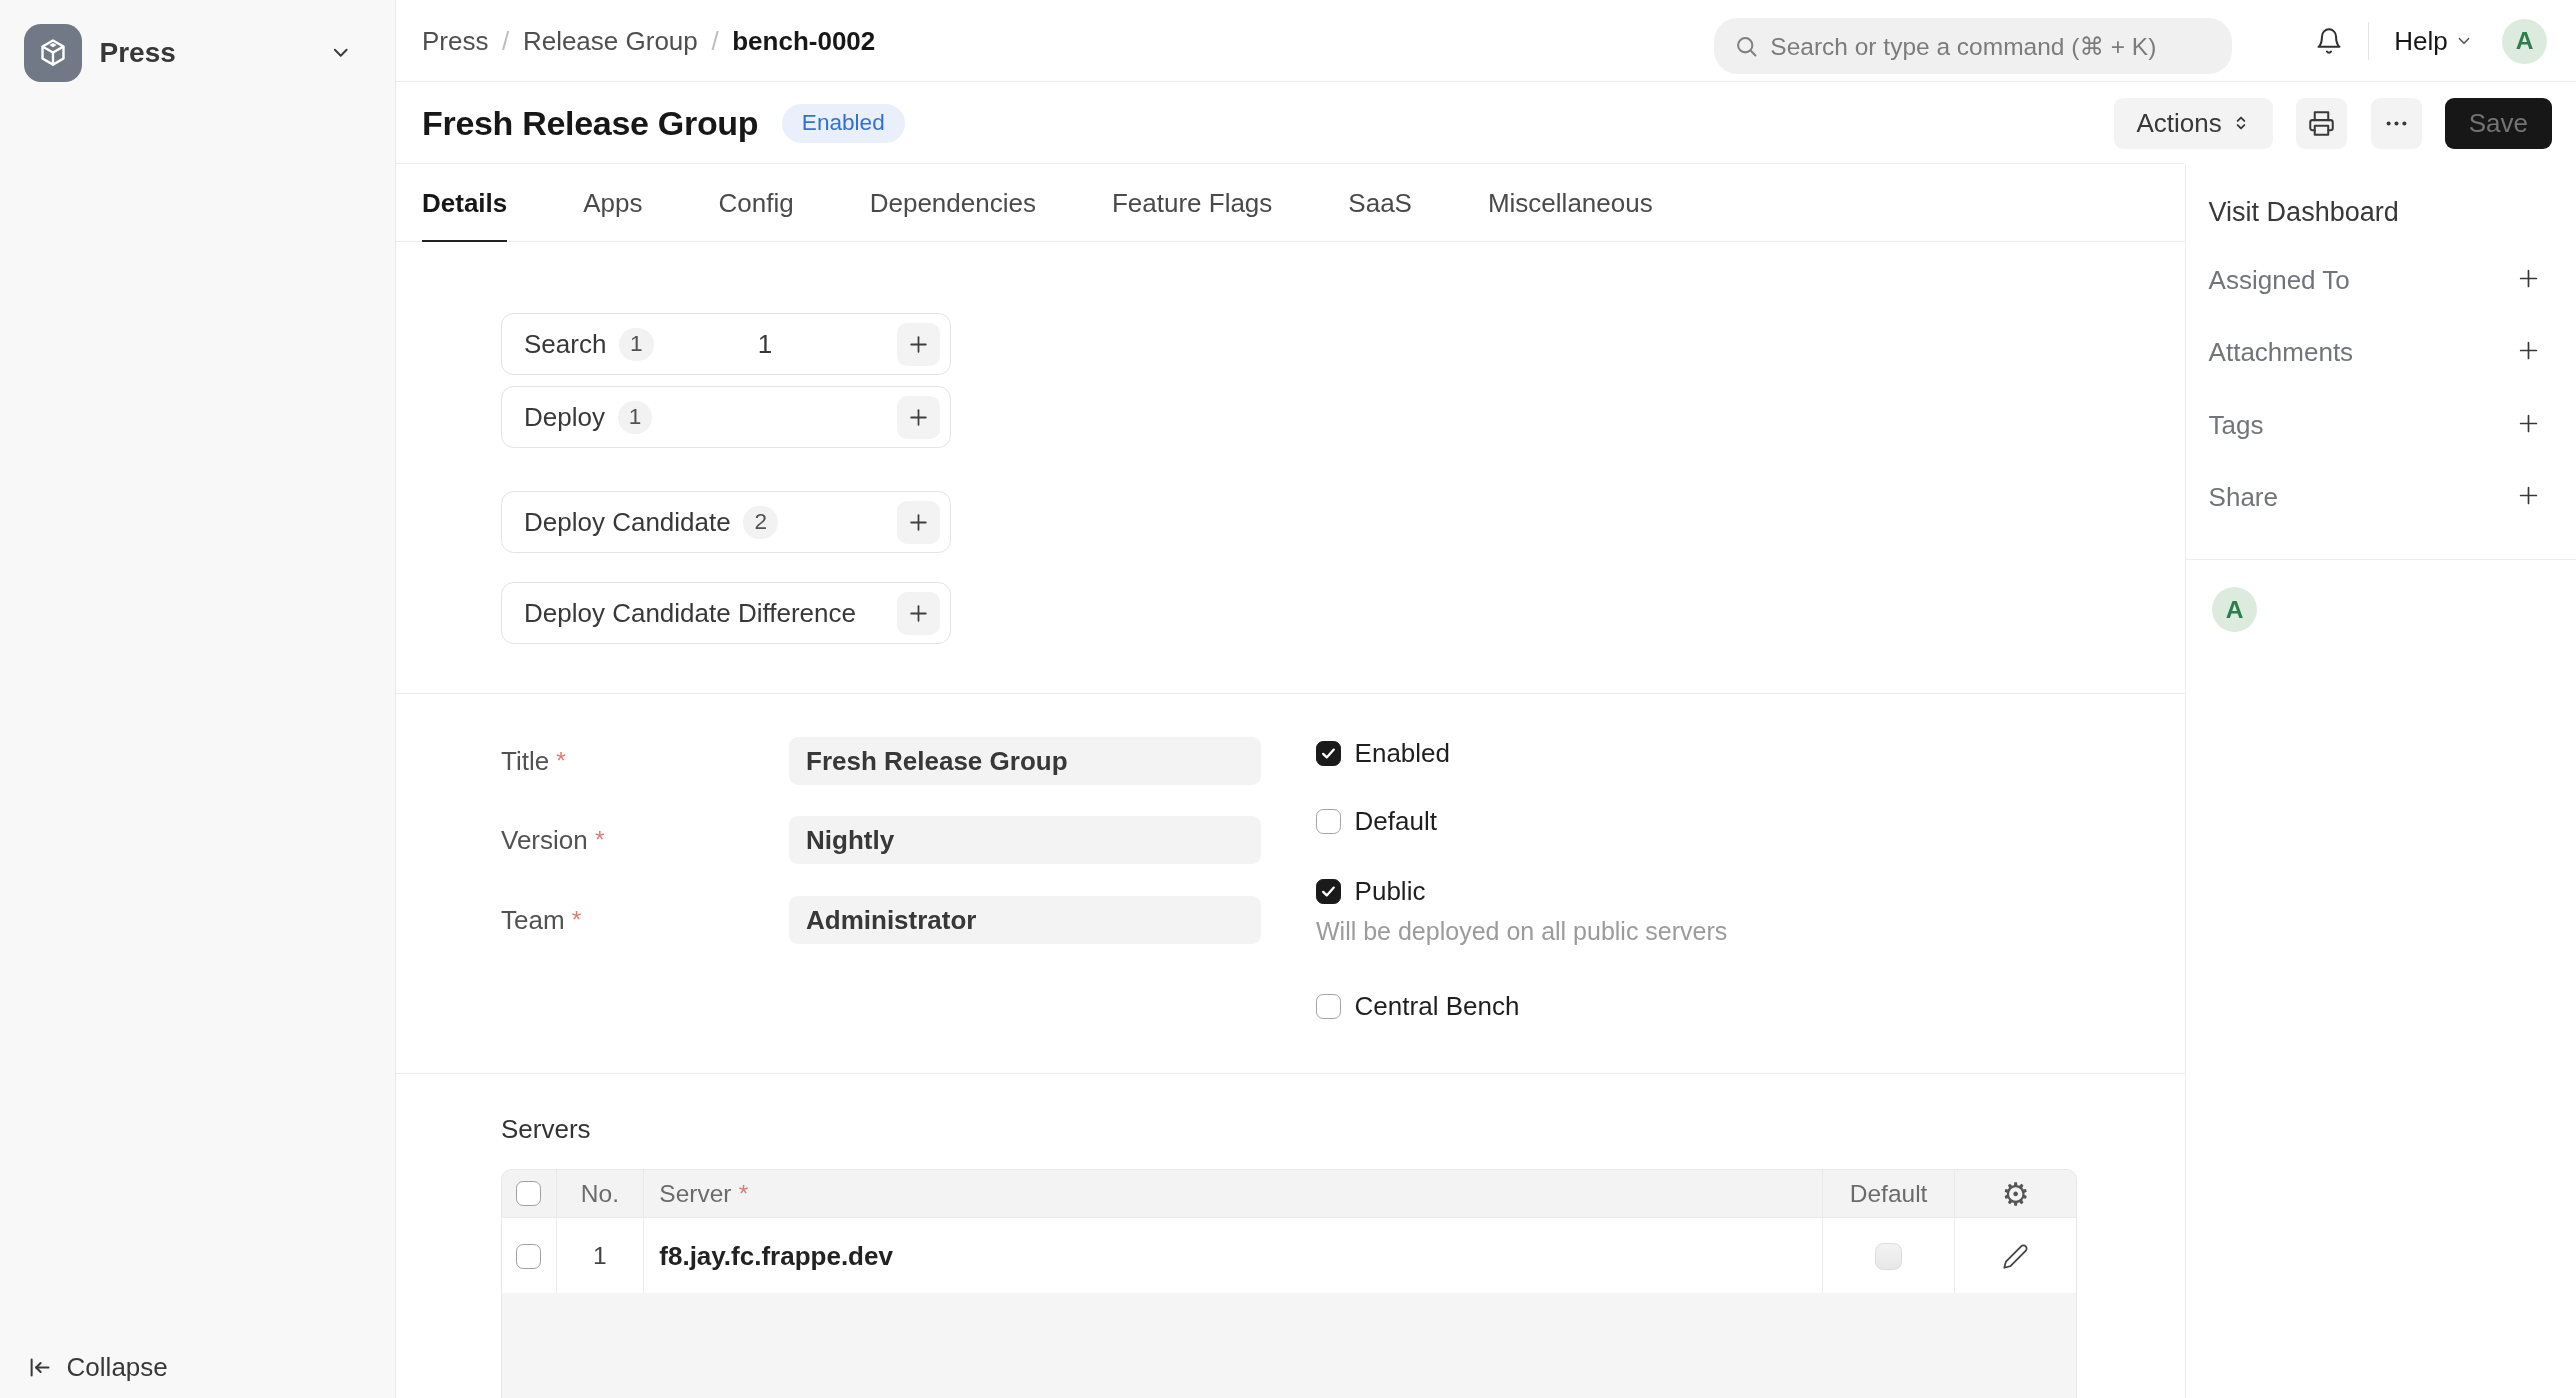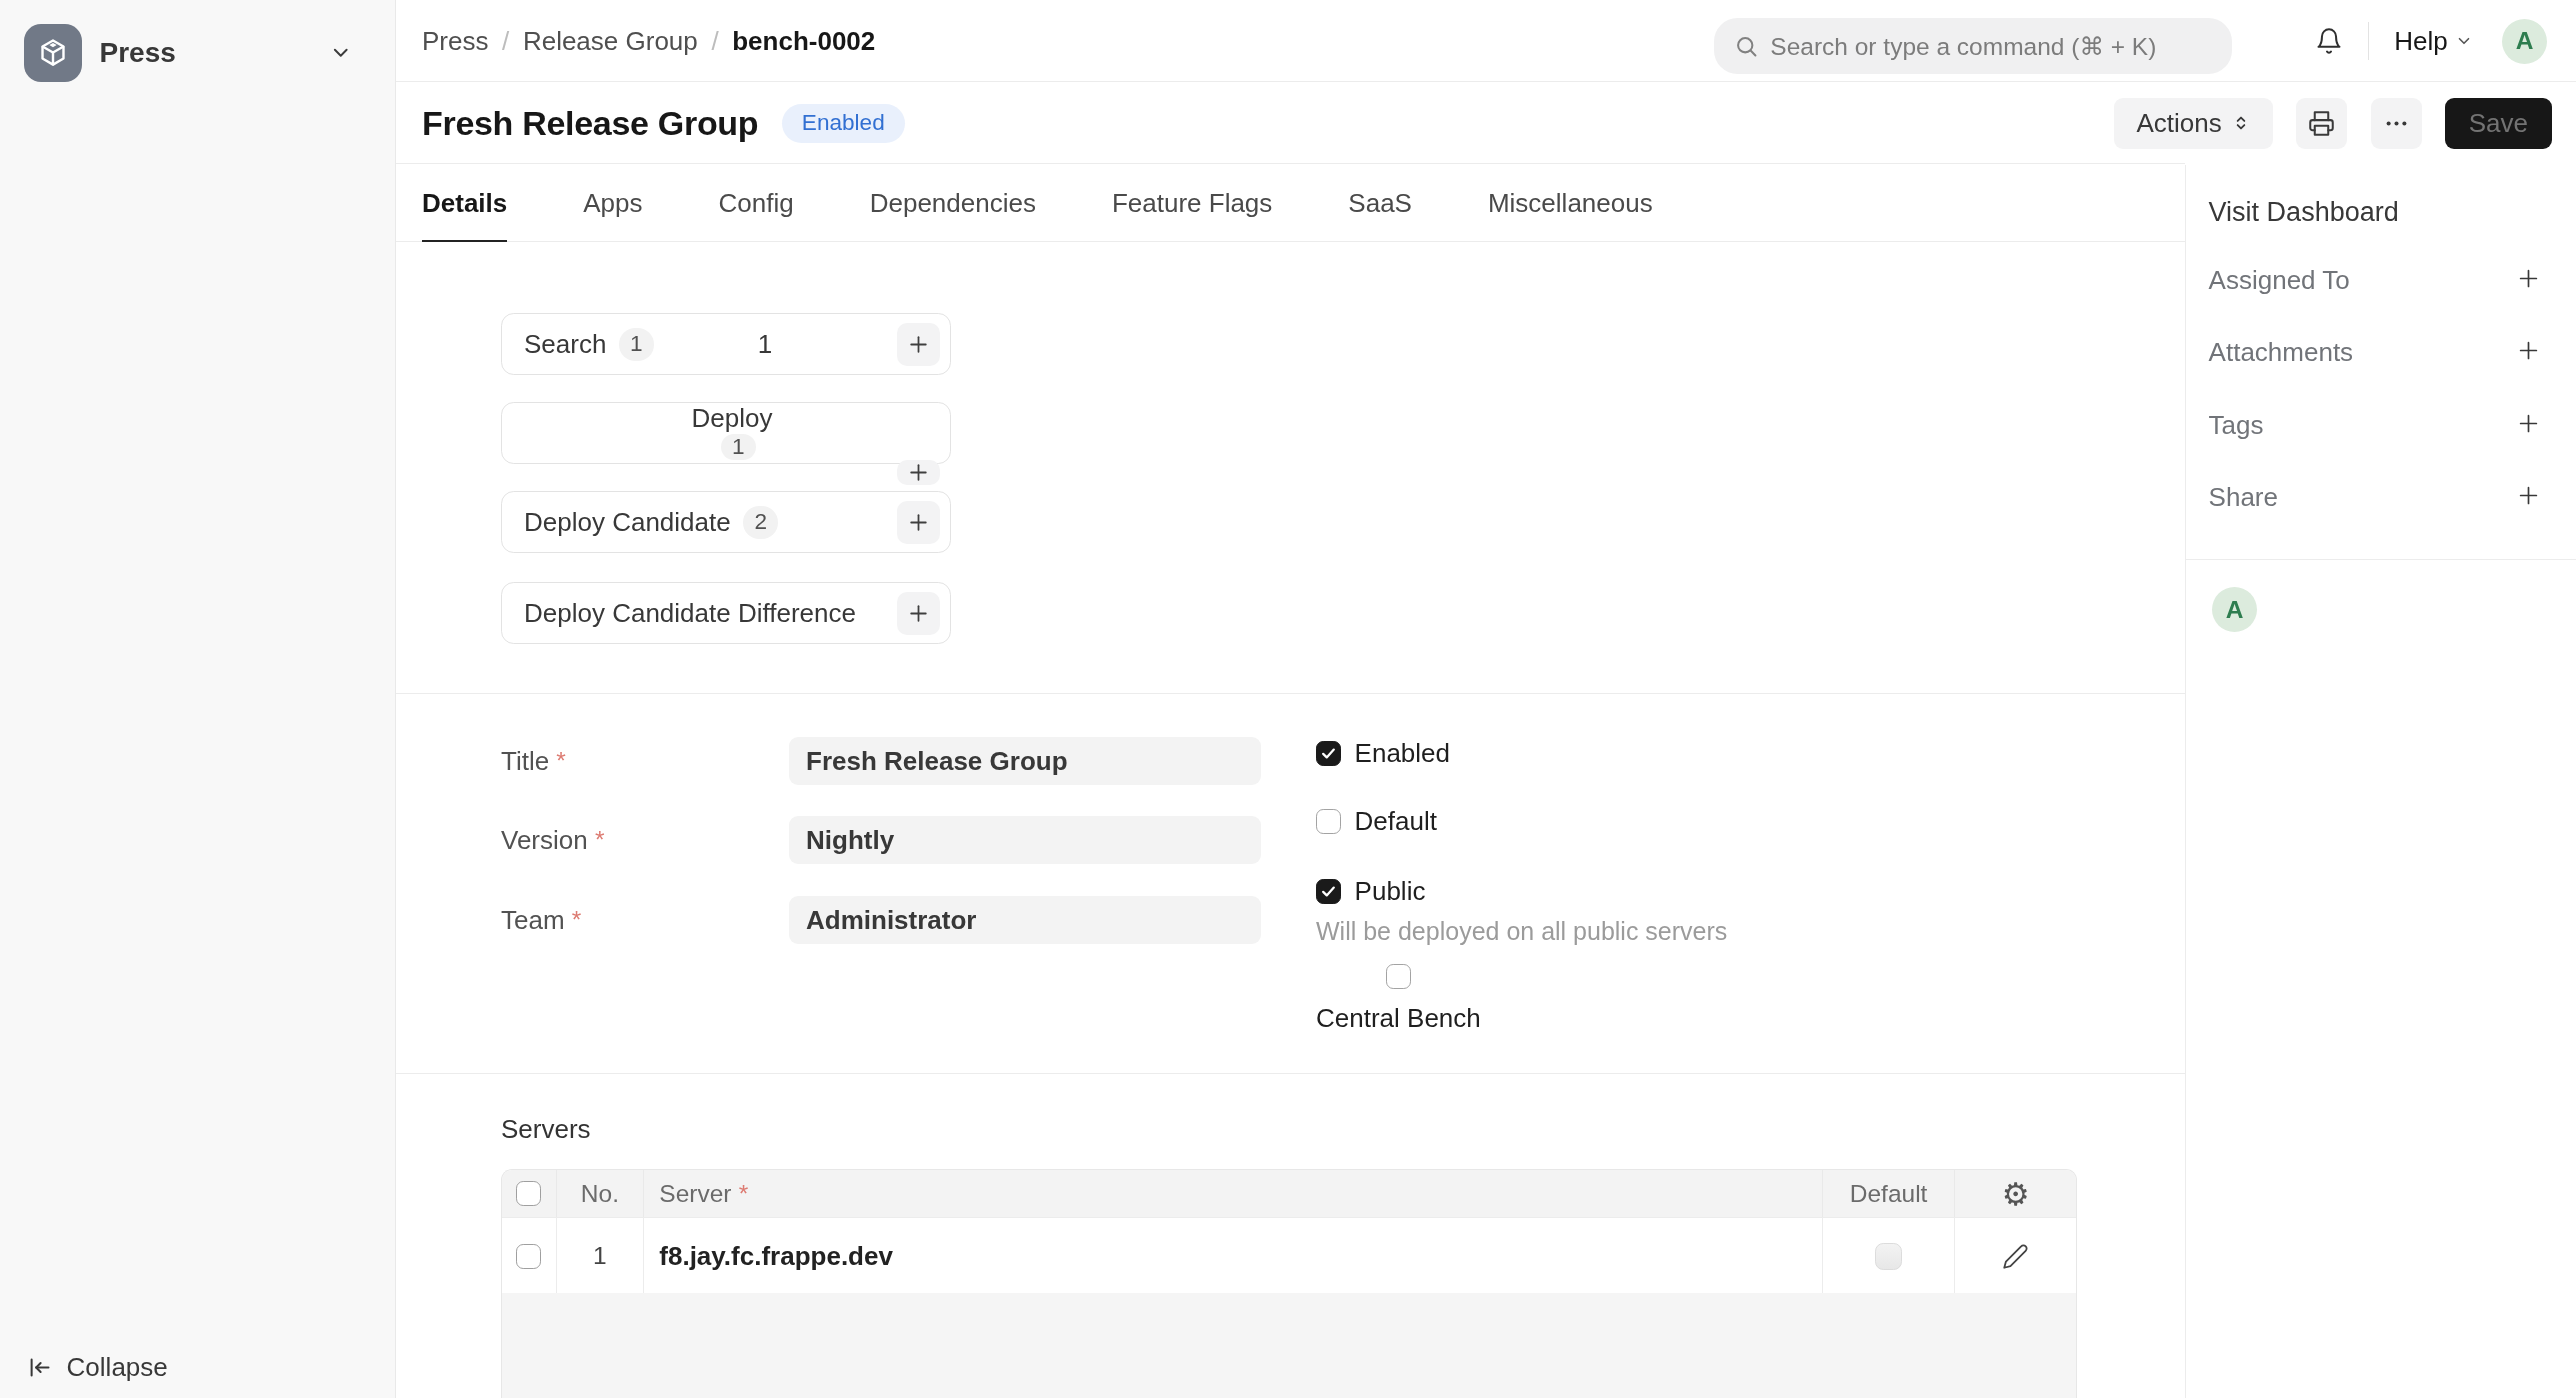--- a/index.html
+++ b/index.html
@@ -252,21 +252,21 @@
       <span class="lc-label">Search</span>
       <span class="lc-badge">1</span>
       <span class="lc-value">1</span>
       <button class="lc-plus">
         <svg width="25" height="25" viewBox="0 0 24 24" fill="none" stroke="#3f3f3f" stroke-width="1.7" stroke-linecap="round">
             <line x1="12" y1="5" x2="12" y2="19"></line>
             <line x1="5" y1="12" x2="19" y2="12"></line>
           </svg>
       </button>
     </div>
-    <div class="link-card" style="top:160px;flex-direction:column;">
+    <div class="link-card" style="top:144px;">
       <span class="lc-label">Deploy</span>
       <span class="lc-badge">1</span>
       <button class="lc-plus">
         <svg width="25" height="25" viewBox="0 0 24 24" fill="none" stroke="#3f3f3f" stroke-width="1.7" stroke-linecap="round">
             <line x1="12" y1="5" x2="12" y2="19"></line>
             <line x1="5" y1="12" x2="19" y2="12"></line>
           </svg>
       </button>
     </div>
     <div class="link-card" style="top:249px;">
@@ -323,21 +323,21 @@
     </div>
     <div class="cb-row" style="top:636px;">
       <span class="cb-box checked">
         <svg width="17" height="17" viewBox="0 0 24 24" fill="none" stroke="#fff" stroke-width="3.2" stroke-linecap="round" stroke-linejoin="round">
             <polyline points="4.5 12.5 9.5 17.5 19.5 6.5"></polyline>
           </svg>
       </span>
       <span>Public</span>
     </div>
     <div class="cb-help" style="top:675px;">Will be deployed on all public servers</div>
-    <div class="cb-row" style="top:722px;flex-direction:column;">
+    <div class="cb-row" style="top:751px;">
       <span class="cb-box"></span>
       <span>Central Bench</span>
     </div>
 
     <div class="h-div" style="top:831px;"></div>
 
     <div class="sec-title" style="top:872px;">Servers</div>
     <div class="stable">
       <div class="srow head">
         <div class="scell c-cb">

